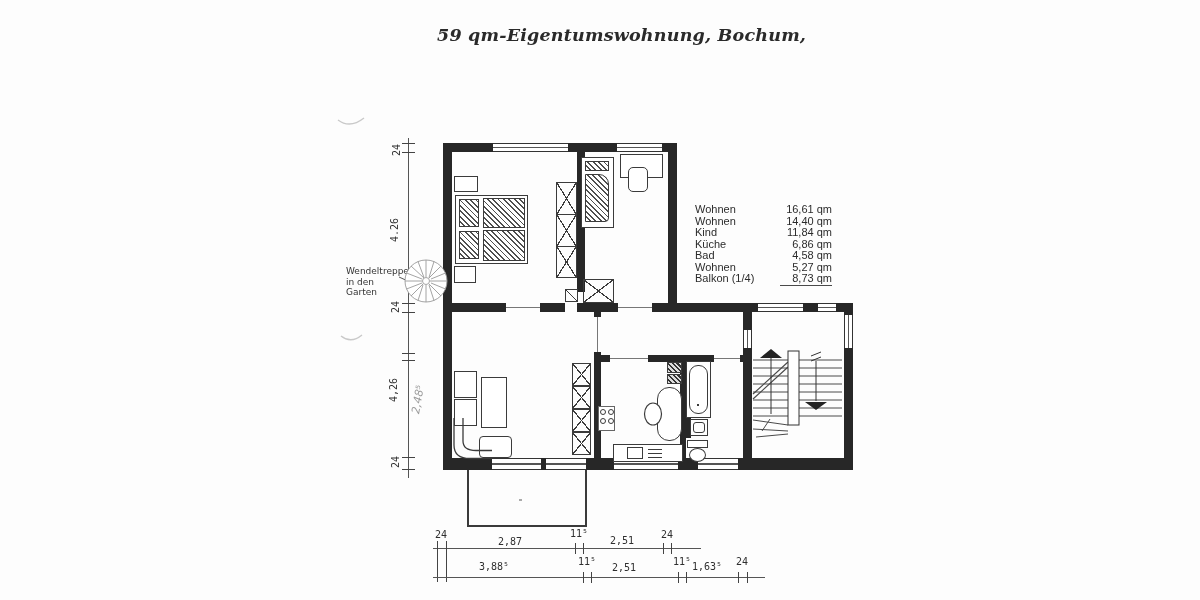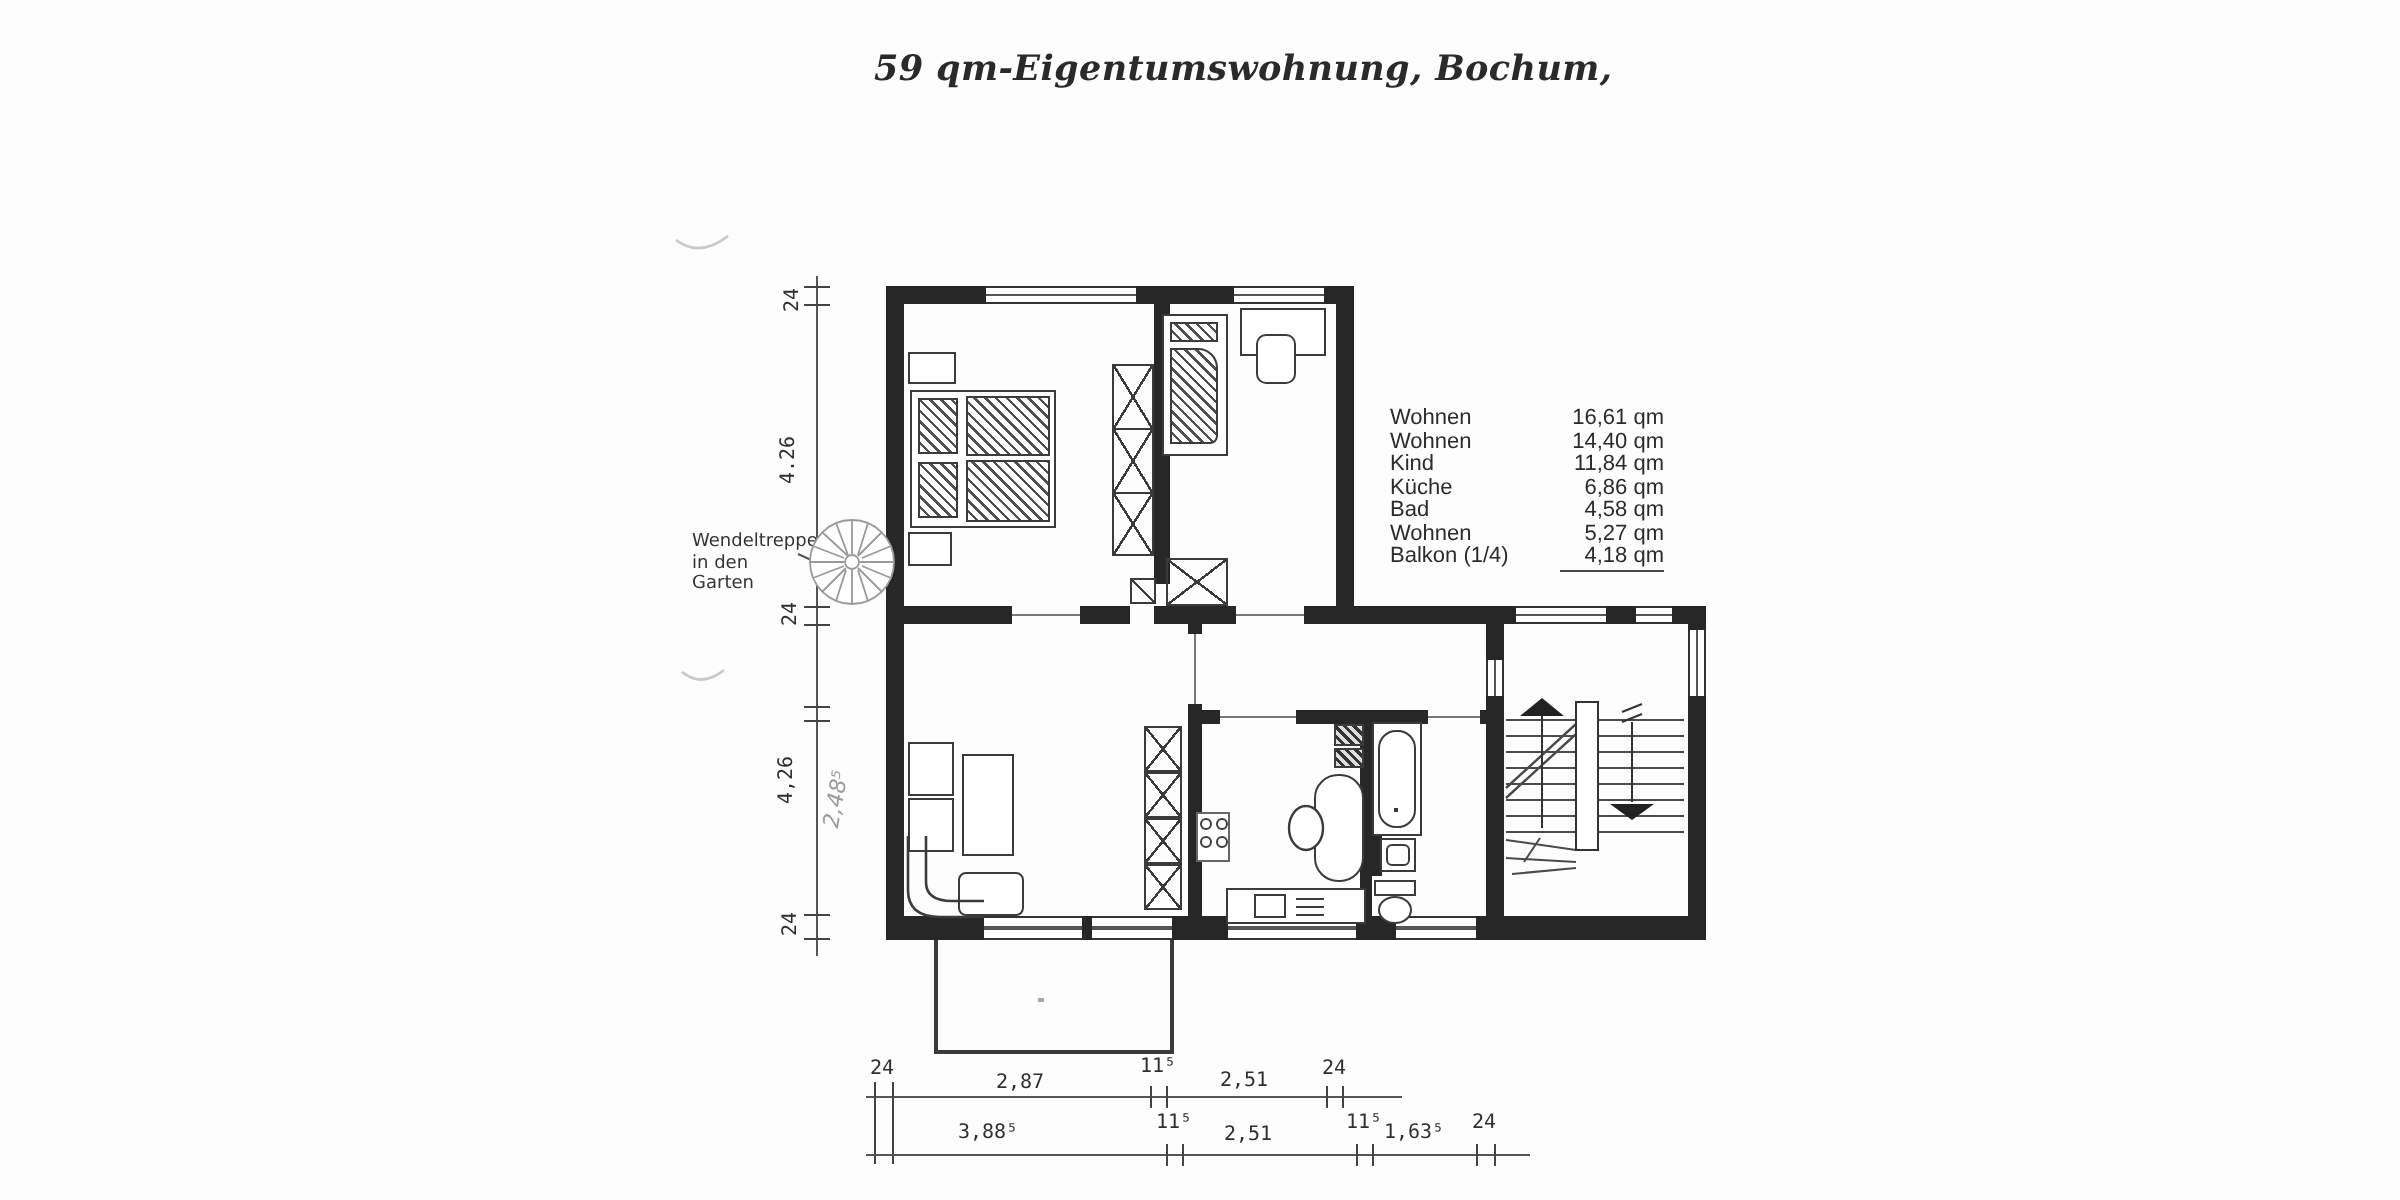--- a/index.html
+++ b/index.html
@@ -75,21 +75,21 @@
     <div class="rrow">
         <span>Bad</span>
         <span class="rval">4,58 qm</span>
       </div>
     <div class="rrow">
         <span>Wohnen</span>
         <span class="rval">5,27 qm</span>
       </div>
     <div class="rrow">
         <span>Balkon (1/4)</span>
-        <span class="rval sum">4,18 qm</span>
+        <span class="rval sum">8,73 qm</span>
       </div>
   </div>
 
   <div id="spiral-label">
     <div>Wendeltreppe</div>
     <div>in den Garten</div>
   </div>
 
   <div class="wall" style="left:443px;top:143px;width:50px;height:9px"></div>
   <div class="wall" style="left:568px;top:143px;width:49px;height:9px"></div>

